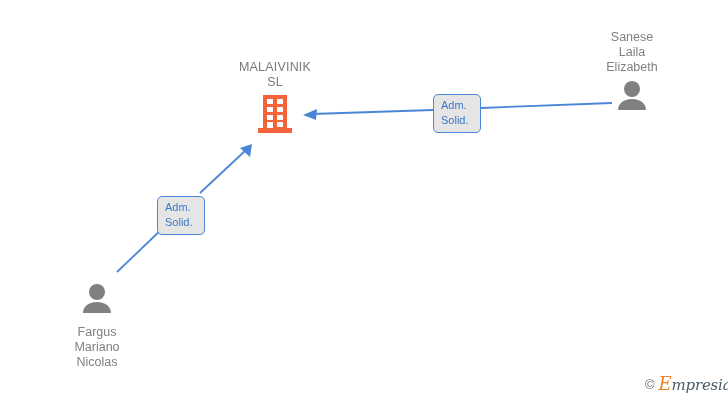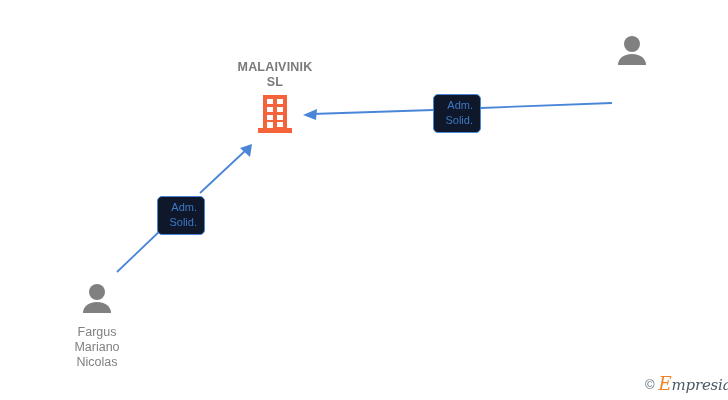--- a/index.html
+++ b/index.html
@@ -29,21 +29,21 @@
   }
   .node-label {
     text-align: center;
     color: #808080;
     font-size: 12.5px;
     line-height: 15px;
     white-space: pre-line;
   }
   .node-label.company {
     color: #7a7a7a;
-    font-weight: bold;
+    font-weight: normal;
     font-size: 12.5px;
     letter-spacing: 0.2px;
   }
 
   
   #node-company {
     left: 215px;
     top: 60px;
     width: 120px;
   }
@@ -74,25 +74,25 @@
   }
   #node-person-left .node-label {
     margin-top: 12px;
   }
 
   
   .edge-label {
     position: absolute;
     border: 1.6px solid #4a86d8;
     border-radius: 5px;
-    background: #0f172a;
+    background: #e5e5e5;
     color: #3b78c4;
     font-size: 11px;
     line-height: 15px;
-    text-align: right;
+    text-align: left;
     padding: 3px 7px 4px 7px;
     white-space: pre-line;
     box-sizing: border-box;
   }
   #edge-label-right {
     left: 433px;
     top: 94px;
     width: 48px;
   }
   #edge-label-left {
@@ -161,20 +161,23 @@
         <rect x="10" y="22" width="6" height="5" fill="#ffffff"></rect>
         <rect x="20" y="22" width="6" height="5" fill="#ffffff"></rect>
 
         <rect x="10" y="29" width="6" height="6" fill="#ffffff"></rect>
         <rect x="20" y="29" width="6" height="5" fill="#ffffff"></rect>
       </svg>
     </div>
   </div>
 
   <div class="node person-node" id="node-person-right">
+    <div class="node-label">Sanese
+Laila
+Elizabeth</div>
     <div class="icon-wrap">
       <svg width="32" height="30" viewBox="0 0 32 30">
         <circle cx="16" cy="9" r="8" fill="#808080"></circle>
         <path d="M16 19 C7 19 2 24 2 30 L30 30 C30 24 25 19 16 19 Z" fill="#808080"></path>
       </svg>
     </div>
   </div>
 
   <div class="node person-node" id="node-person-left">
     <div class="icon-wrap">

